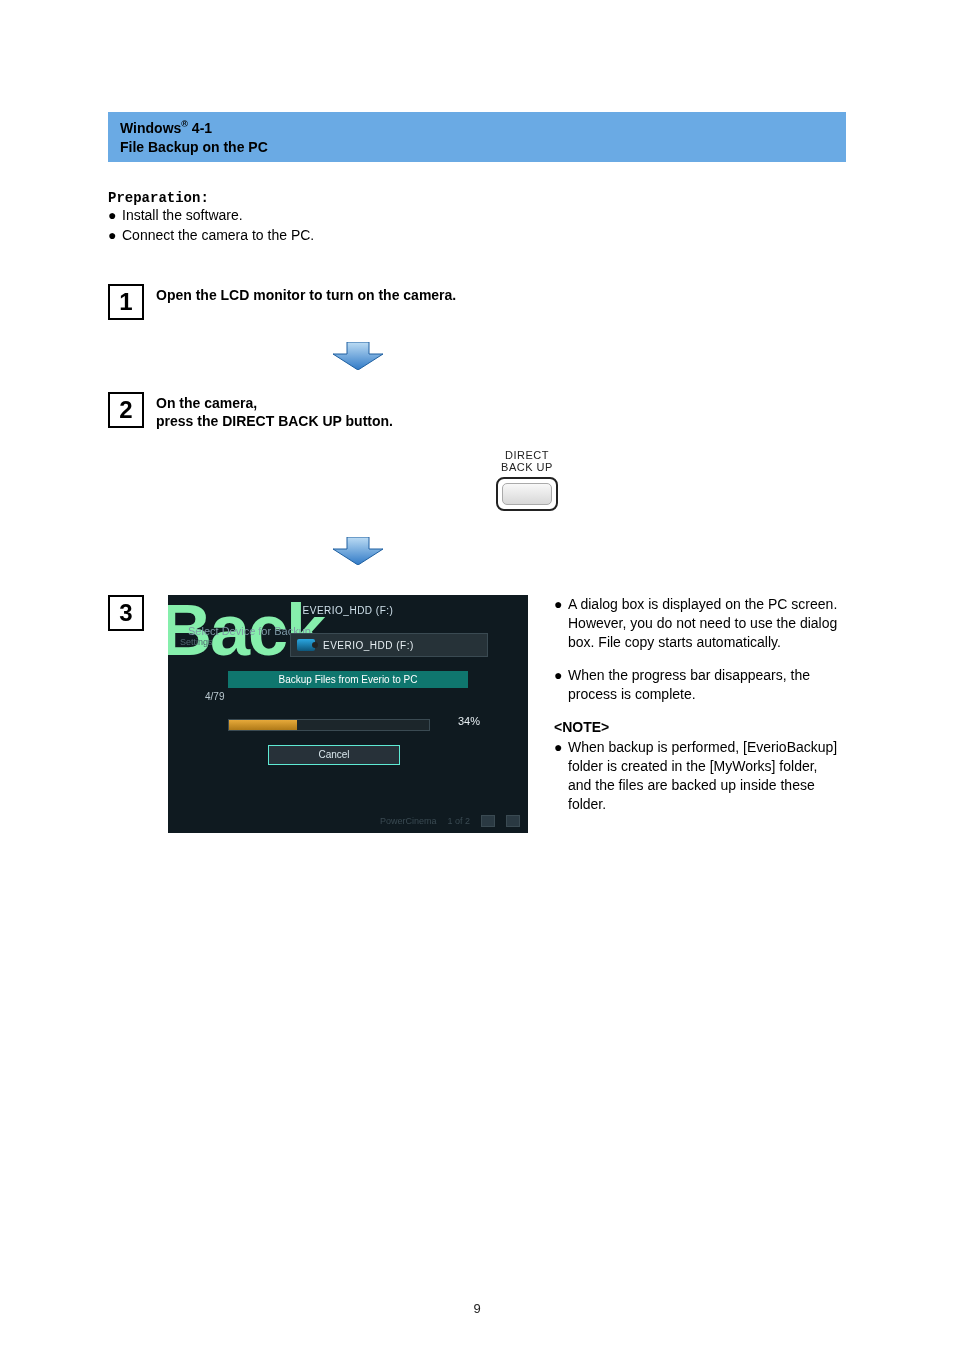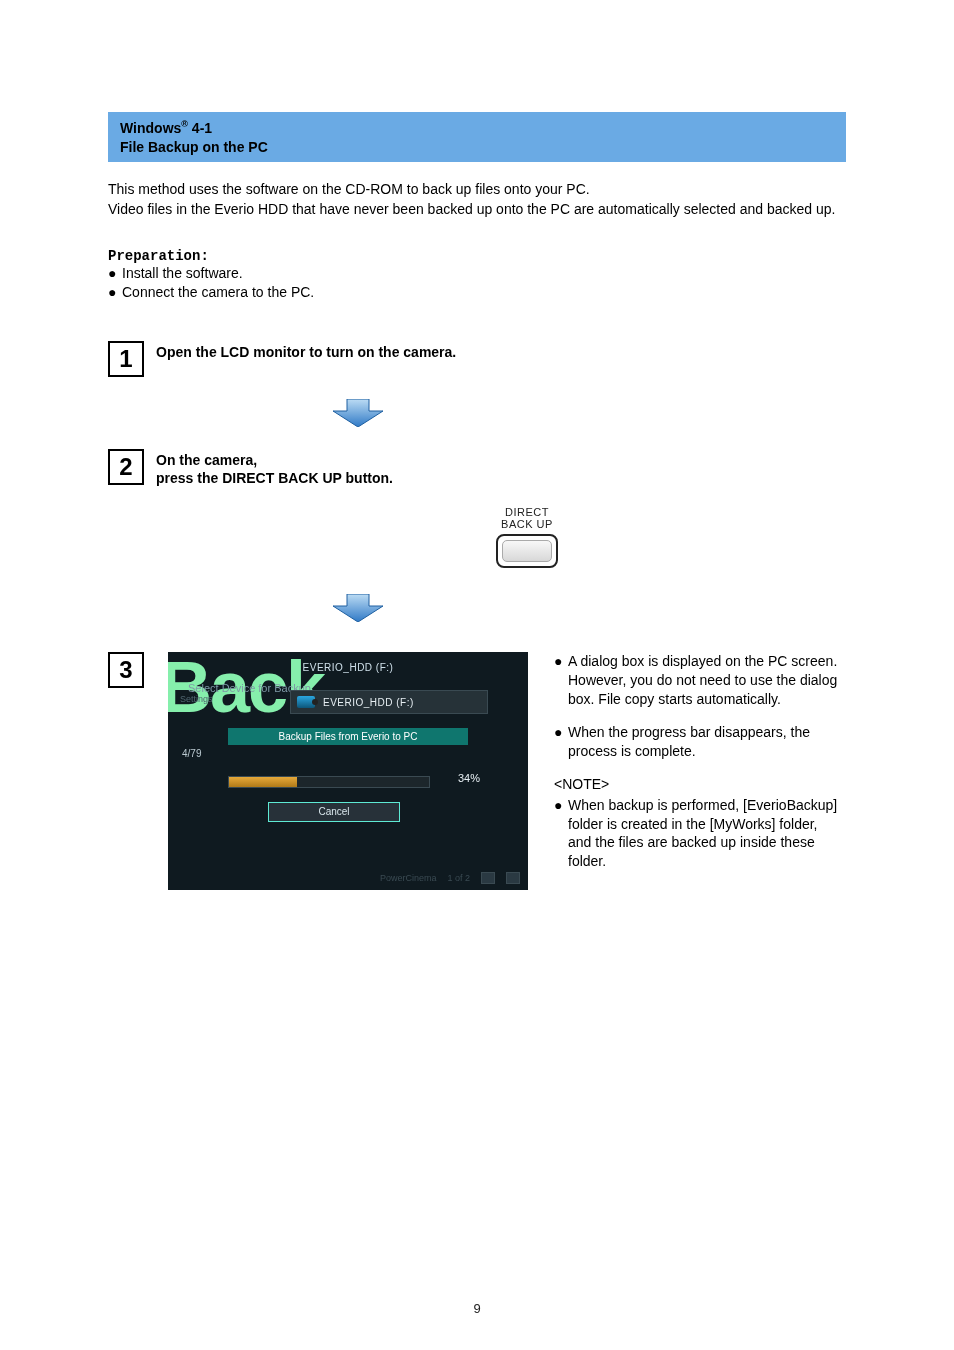--- a/index.html
+++ b/index.html
@@ -213,21 +213,21 @@
     right: 60px;
     background: #0f766e;
     color: #fff;
     font-size: 10px;
     text-align: center;
     padding: 3px 0;
   }
   .shot .count {
     position: absolute;
     top: 96px;
-    left: 14px;
+    left: 37px;
     font-size: 10px;
     color: #bac9d0;
   }
   .shot .pbar-outer {
     position: absolute;
     top: 124px;
     left: 60px;
     width: 200px;
     height: 10px;
     border: 1px solid #3a4a52;
@@ -281,21 +281,21 @@
     line-height: 1.35;
   }
   .step3-right .rb {
     display: flex;
     margin-bottom: 14px;
   }
   .step3-right .rb .dot {
     width: 14px; flex: 0 0 14px;
   }
   .note-head {
-    font-weight: normal;
+    font-weight: bold;
     margin-top: 12px;
     margin-bottom: 2px;
   }
 
   .page-num {
     position: absolute;
     bottom: 34px;
     left: 0; right: 0;
     text-align: center;
     font-size: 13px;
@@ -305,24 +305,20 @@
 </head>
 <body>
 
 <div class="page">
 
   <div class="title-bar">
     <span>Windows</span><sup>®</sup><span> 4-1</span><br>
     <span>File Backup on the PC</span>
   </div>
 
-  <div class="body-text">
-    <span>This method uses the software on the CD-ROM to back up files onto your PC.</span><br>
-    <span>Video files in the Everio HDD that have never been backed up onto the PC are automatically selected and backed up.</span>
-  </div>
 
   <div class="prep-head">Preparation:</div>
   <div class="bullets">
     <div class="row">
       <div class="dot">●</div>
       <div>Install the software.</div>
     </div>
     <div class="row">
       <div class="dot">●</div>
       <div>Connect the camera to the PC.</div>

